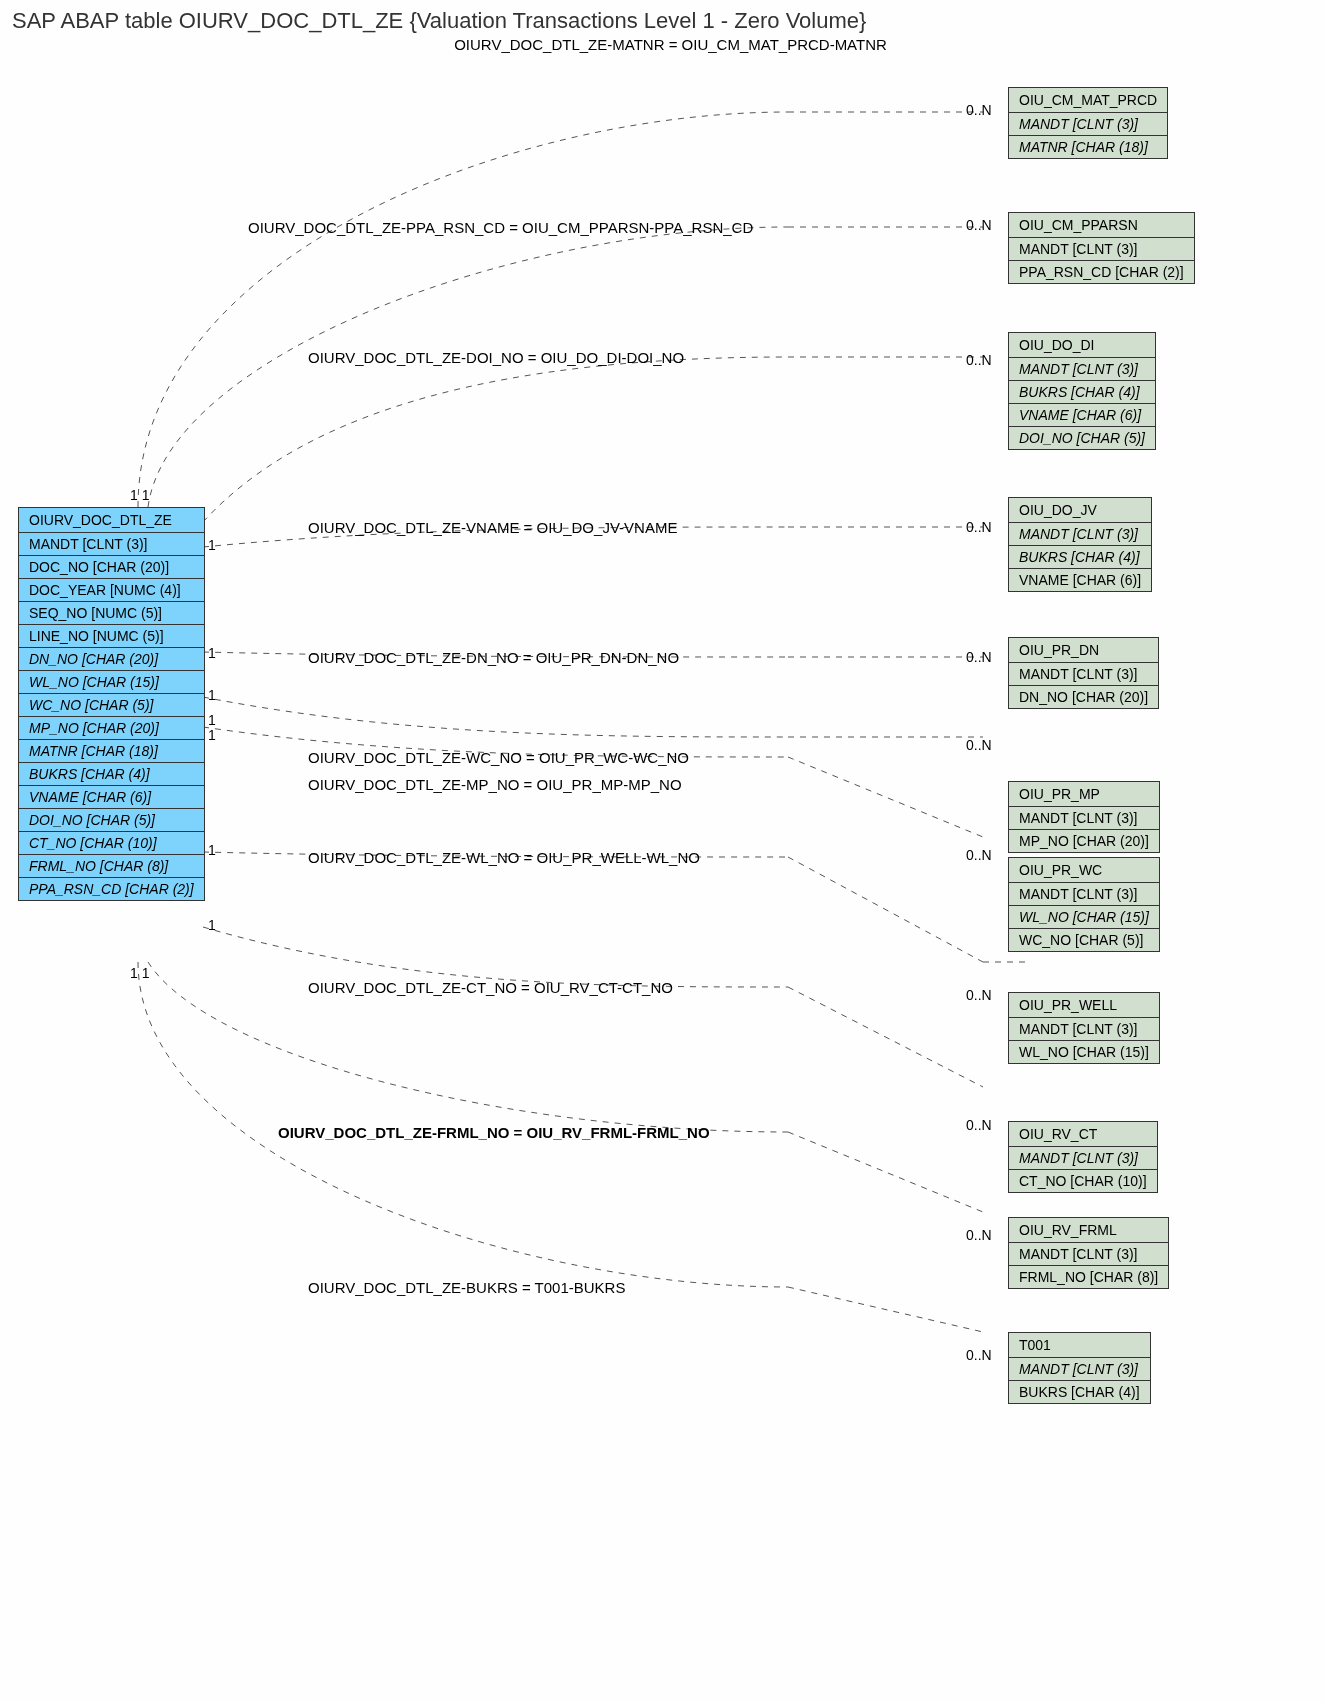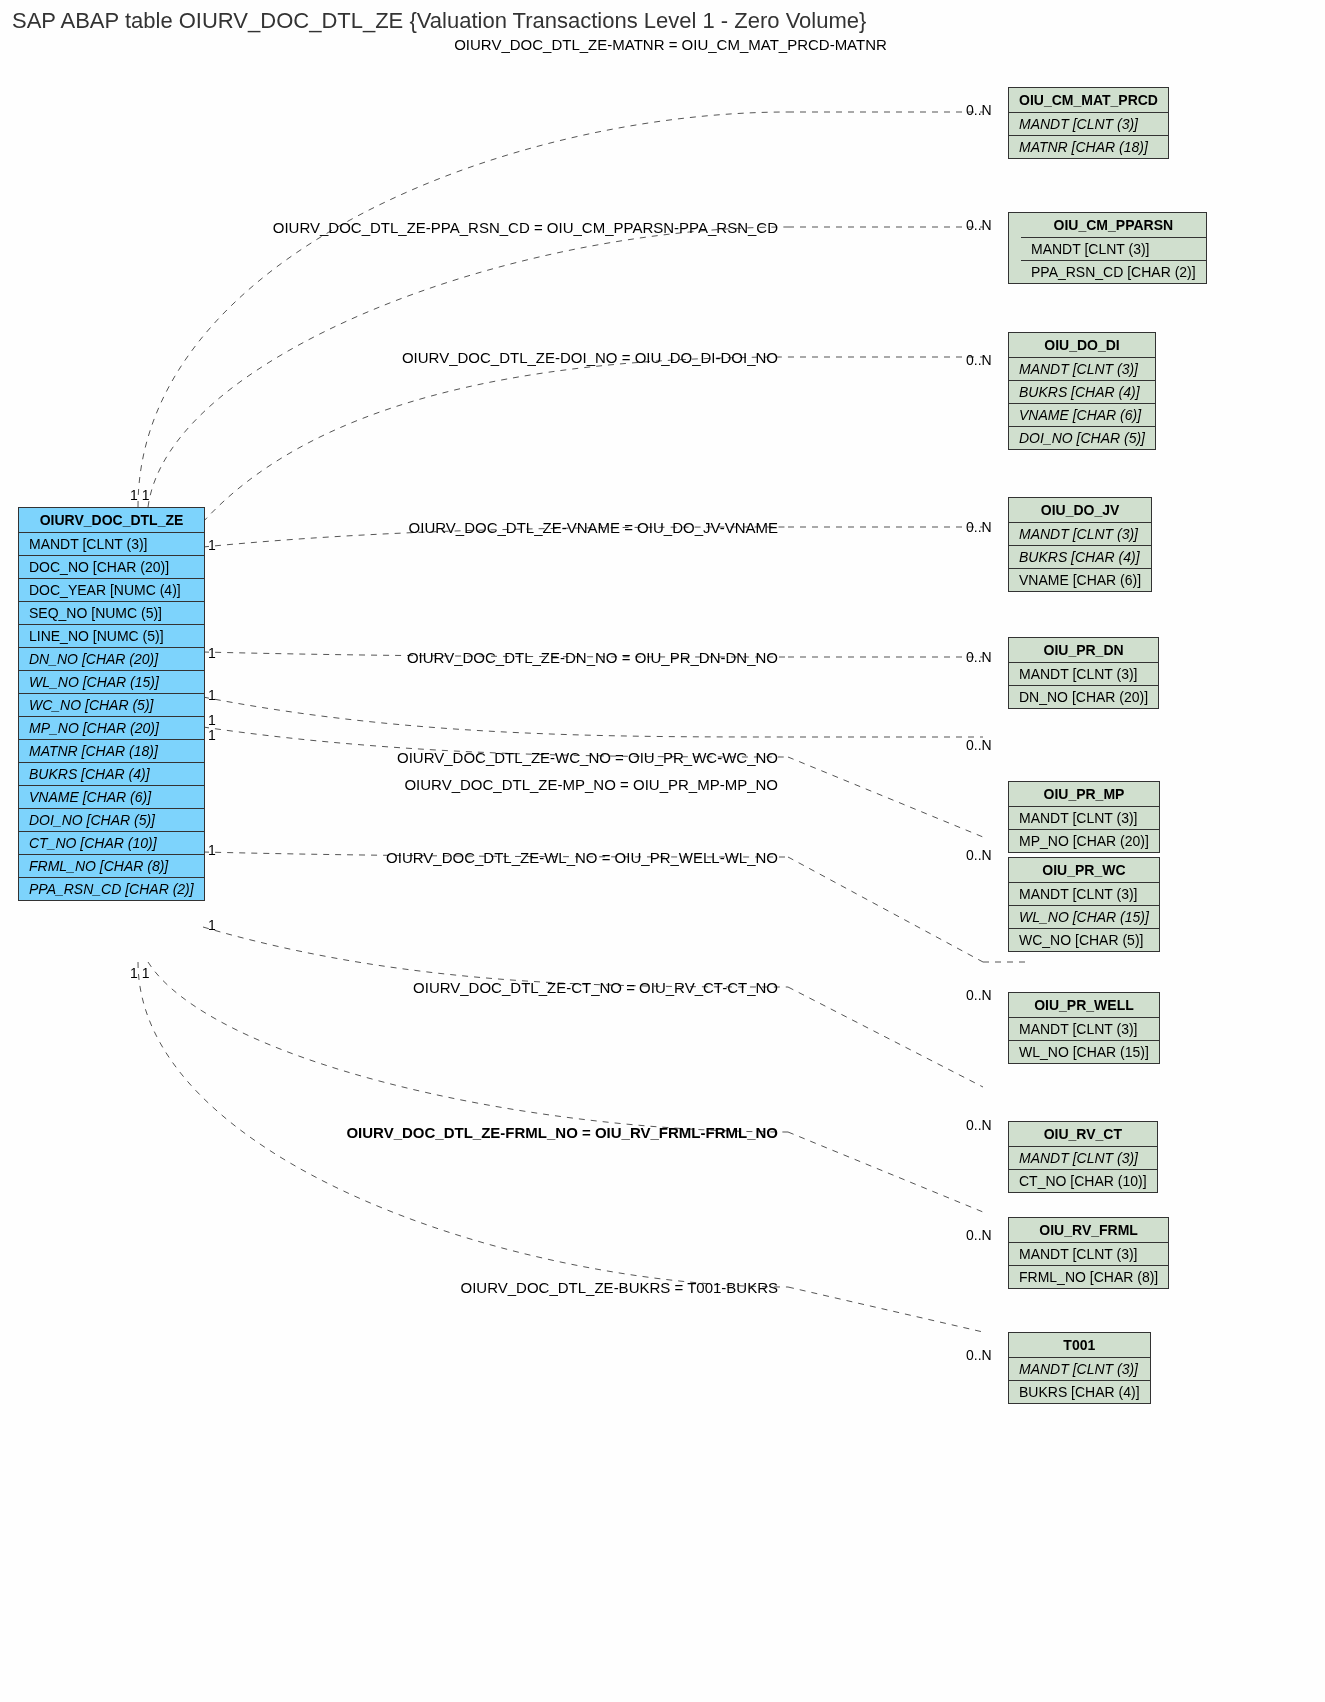--- a/index.html
+++ b/index.html
@@ -29,39 +29,38 @@
   .entity {
     position: absolute;
     border: 1px solid #333;
     background: #d0dfce;
     font-size: 14px;
   }
   .entity.source {
     background: #7dd3fc;
   }
   .entity .header {
-    font-weight: bold;
-    text-align: center;
+    font-weight: normal;
     padding: 4px 10px;
     border-bottom: 1px solid #333;
     white-space: nowrap;
   }
   .entity .field {
     padding: 3px 10px;
     border-bottom: 1px solid #333;
     white-space: nowrap;
   }
   .entity .field:last-child { border-bottom: none; }
   .entity .underline { }
   .entity .italic { font-style: italic; }
 
   .rel-label {
     position: absolute;
     font-size: 15px;
-    text-align: right;
+    text-align: left;
     white-space: nowrap;
   }
   .card-label {
     position: absolute;
     font-size: 14px;
     white-space: nowrap;
   }
   svg.connectors {
     position: absolute;
     left: 0; top: 0;
@@ -142,21 +141,21 @@
     <div class="field italic">FRML_NO [CHAR (8)]</div>
     <div class="field italic">PPA_RSN_CD [CHAR (2)]</div>
   </div>
 
   <div class="entity" style="left:1000px; top:30px;">
     <div class="header">OIU_CM_MAT_PRCD</div>
     <div class="field underline italic">MANDT [CLNT (3)]</div>
     <div class="field underline italic">MATNR [CHAR (18)]</div>
   </div>
 
-  <div class="entity" style="left:1000px; top:155px;padding-left:12px;">
+  <div class="entity" style="left:1000px; top:155px;">
     <div class="header">OIU_CM_PPARSN</div>
     <div class="field underline">MANDT [CLNT (3)]</div>
     <div class="field underline">PPA_RSN_CD [CHAR (2)]</div>
   </div>
 
   <div class="entity" style="left:1000px; top:275px;">
     <div class="header">OIU_DO_DI</div>
     <div class="field underline italic">MANDT [CLNT (3)]</div>
     <div class="field underline italic">BUKRS [CHAR (4)]</div>
     <div class="field underline italic">VNAME [CHAR (6)]</div>

